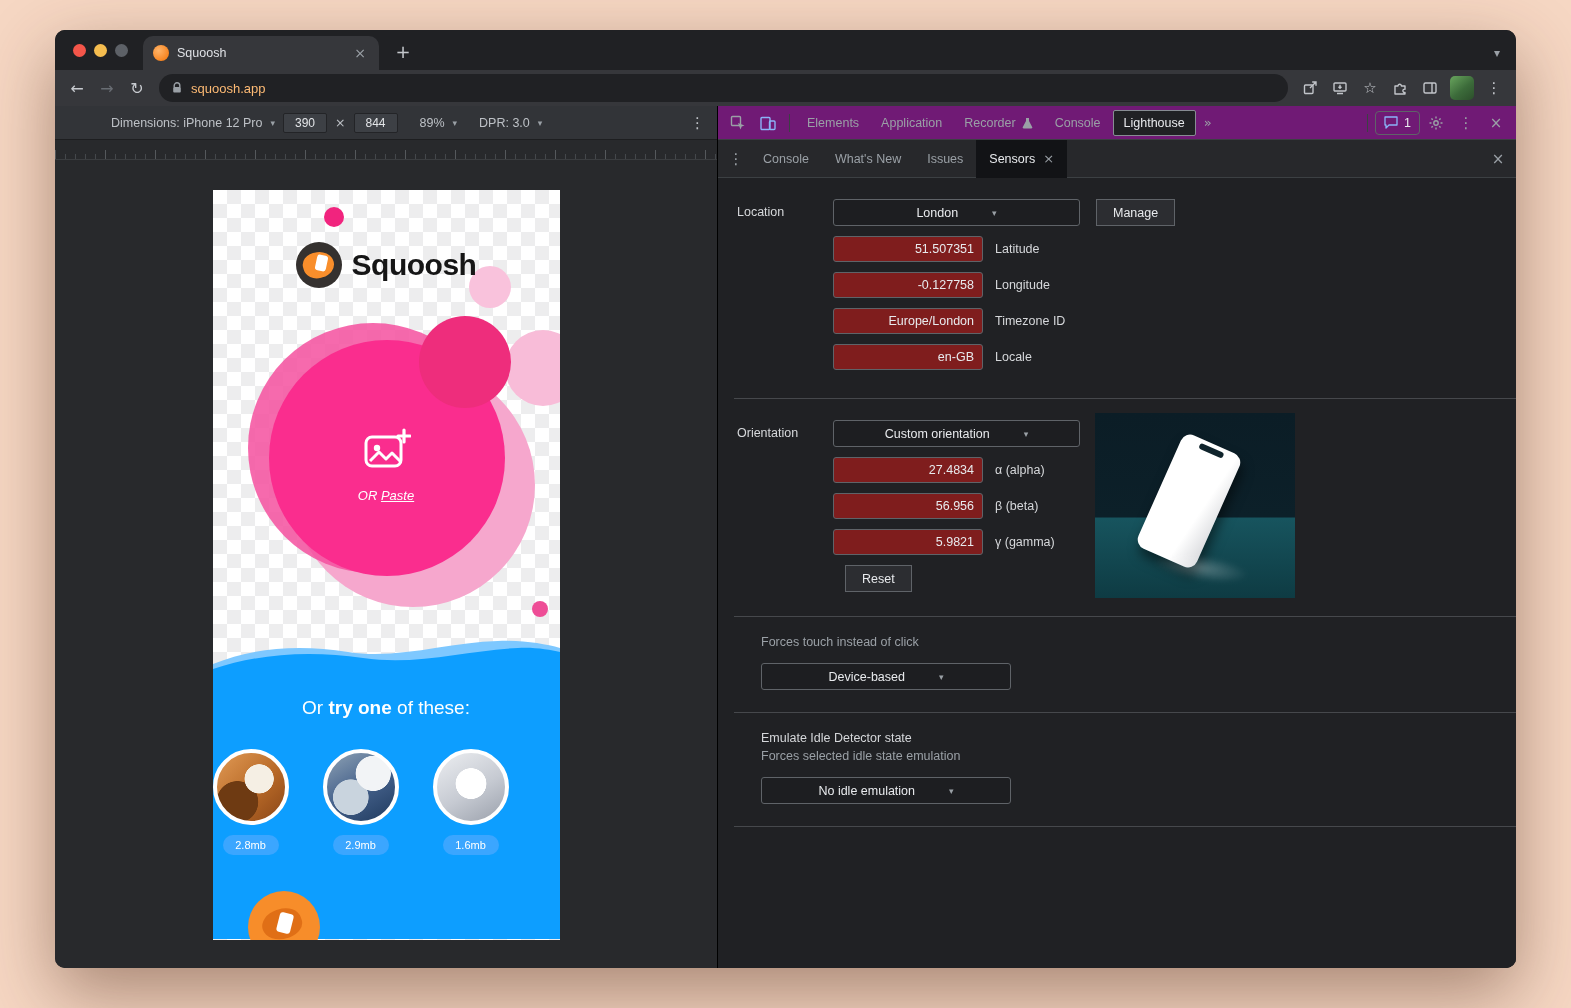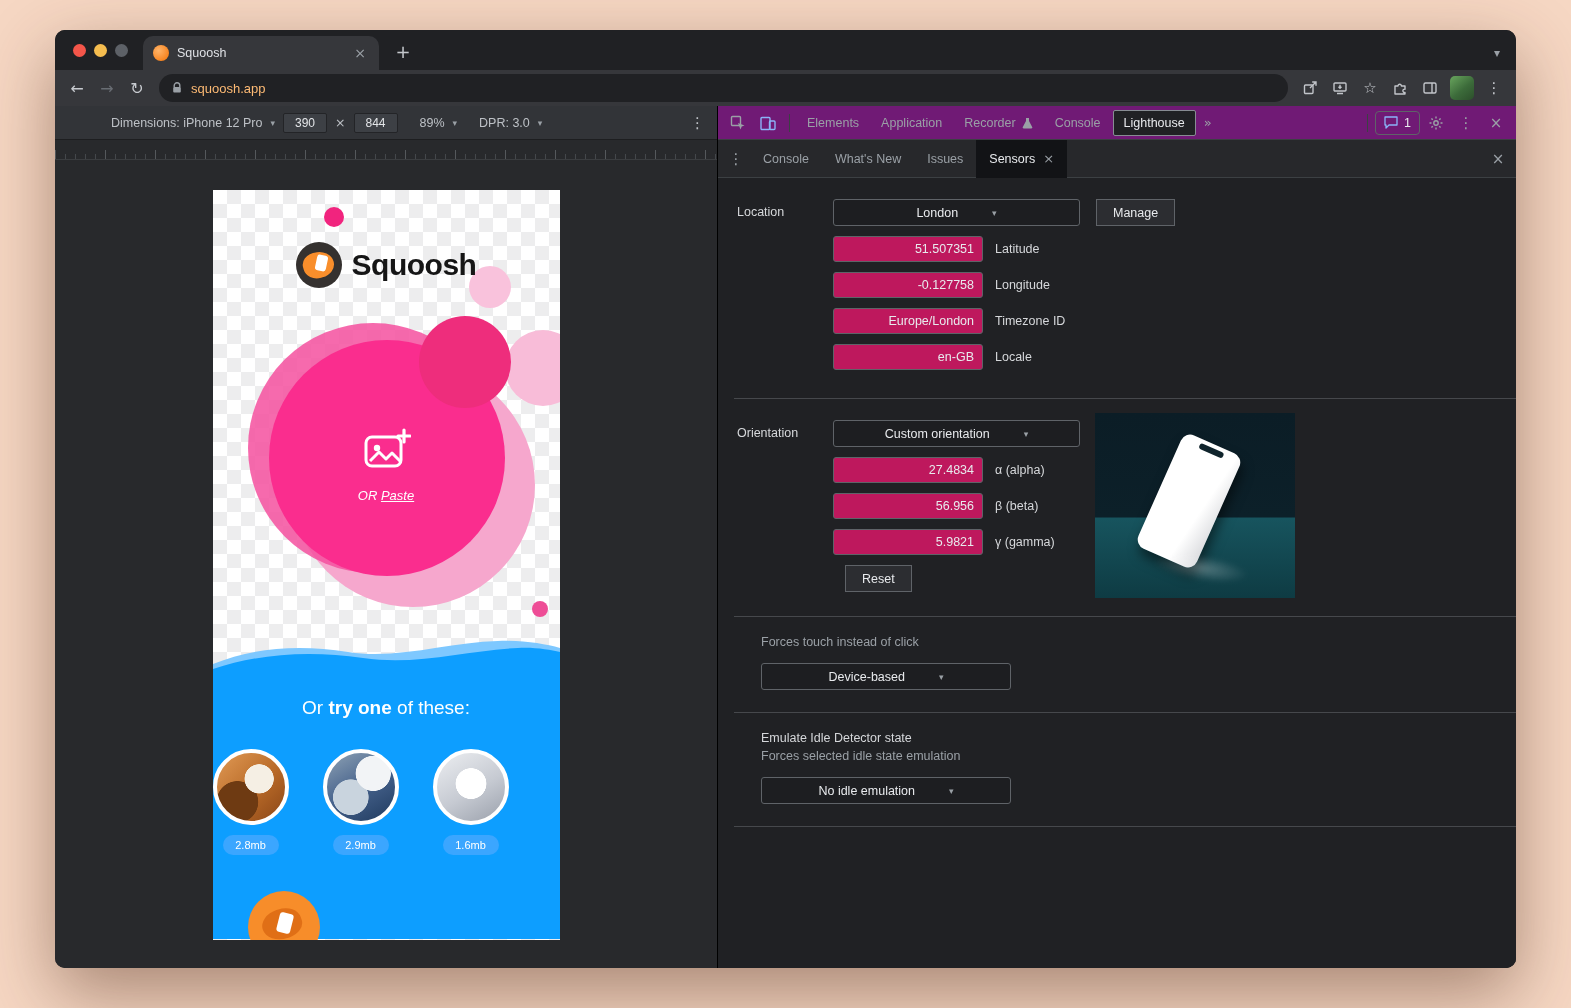--- a/index.html
+++ b/index.html
@@ -126,21 +126,21 @@
   .drawer-tab.active .x{ color:#9aa0a6; font-size:13px; }
 
   
   .sensors-panel{ flex:1; overflow:hidden; background:#202124; color:#e8eaed; }
   .sensor-section{ position:relative; display:flex; padding:21px 16px 24px 19px; }
   .sec-label{ width:96px; flex:none; padding-top:6px; color:#d6d8db; }
   .ctrl-row{ display:flex; align-items:center; margin-bottom:10px; }
   .dselect{ width:247px; height:27px; background:#1d1e21; border:1px solid #5f6368; border-radius:3px;
     display:flex; align-items:center; justify-content:center; padding:0 8px; color:#e8eaed;gap:34px; }
   .dselect.w250{ width:250px; }
-  .num-input{ width:150px; height:26px; background:#be185d; border:1px solid #5f6368; border-radius:3px;
+  .num-input{ width:150px; height:26px; background:#7f1d1d; border:1px solid #5f6368; border-radius:3px;
     color:#e8eaed; text-align:right; padding:0 8px; font:12.5px "Liberation Sans",sans-serif; }
   .field-label{ margin-left:12px; color:#d6d8db; }
   .btn{ height:27px; padding:0 16px; background:#2c2d31; border:1px solid #5f6368; border-radius:0;
     color:#e8eaed; font:12.5px "Liberation Sans",sans-serif; font-weight:500; }
   .manage-btn{ margin-left:16px; }
   .reset-row{ margin:8px 0 0 12px; }
   .sep-h{ border-top:1px solid #46484c; margin-left:16px; }
   .phone-stage{ position:absolute; left:377px; top:14px; width:200px; height:185px; overflow:hidden;
     background:linear-gradient(180deg,#0b1d26 0%, #0c2029 56%, #17545e 57%, #0e3b43 100%); }
   .phone{ position:absolute; left:62px; top:26px; width:64px; height:124px; border-radius:10px;

